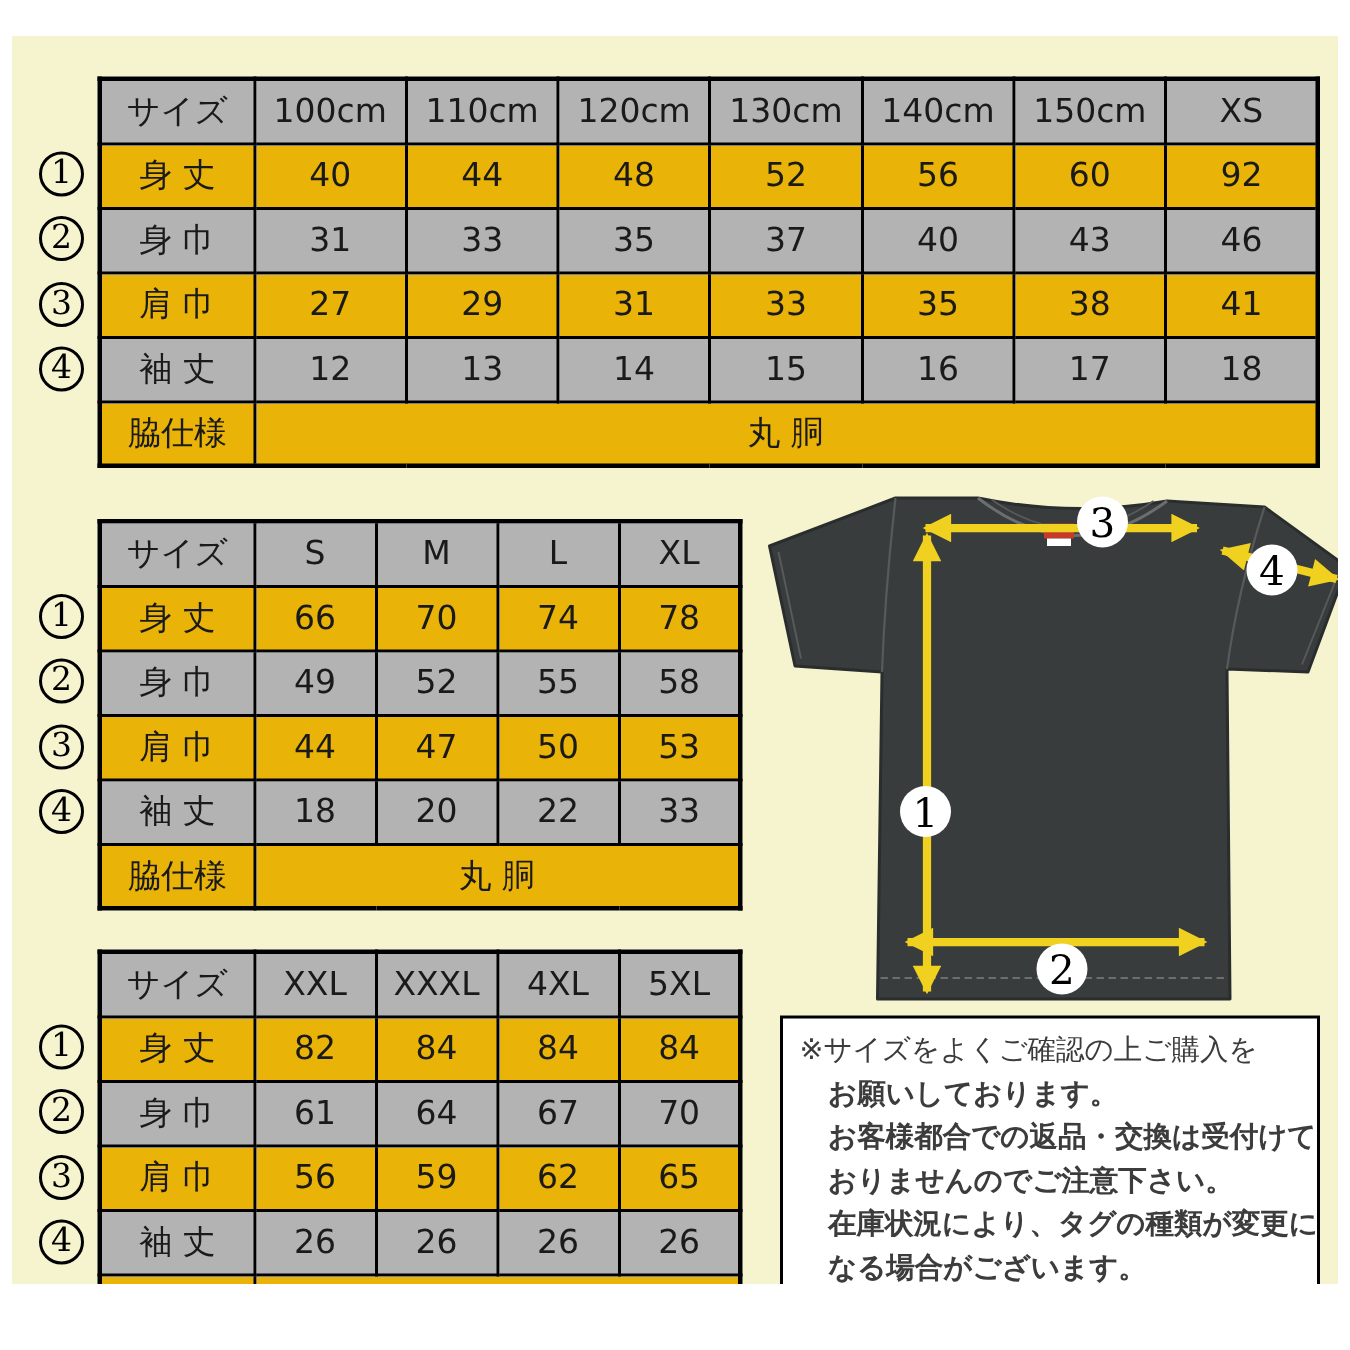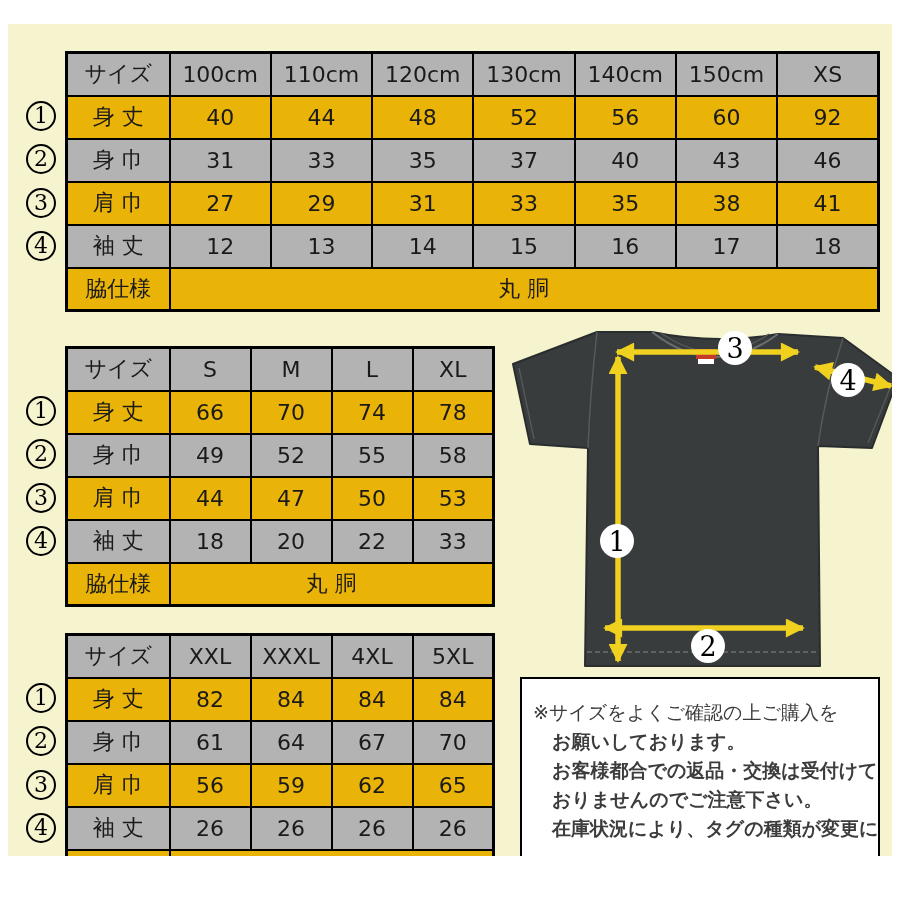--- a/index.html
+++ b/index.html
@@ -42,21 +42,21 @@
   .shirt-wrap{position:absolute;left:497px;top:295px;width:395px;height:355px;}
   .mark-text{
     font-family:"DejaVu Serif","Liberation Serif",serif;
     font-size:27px;fill:#000;
   }
 
   
   .notice{
     position:absolute;left:512px;top:653px;width:360px;height:217px;
     background:#ffffff;border:2px solid #000;box-sizing:border-box;
-    padding:19px 6px 0 11px;
+    padding:7px 6px 0 11px;
   }
   .notice-line{
     font-size:19px;line-height:29px;color:#3c3c3c;
     white-space:nowrap;letter-spacing:0;
   }
   .notice-line.indent{padding-left:19px;font-weight:bold;}
 </style>
 </head>
 <body>
 
@@ -293,15 +293,16 @@
       </g>
     </svg>
   </div>
 
   <div class="notice">
     <div class="notice-line">※サイズをよくご確認の上ご購入を</div>
     <div class="notice-line indent">お願いしております。</div>
     <div class="notice-line indent">お客様都合での返品・交換は受付けて</div>
     <div class="notice-line indent">おりませんのでご注意下さい。</div>
     <div class="notice-line indent">在庫状況により、タグの種類が変更に</div>
+    <div class="notice-line indent">なる場合がございます。</div>
   </div>
 
 </div>
 
 </body></html>

